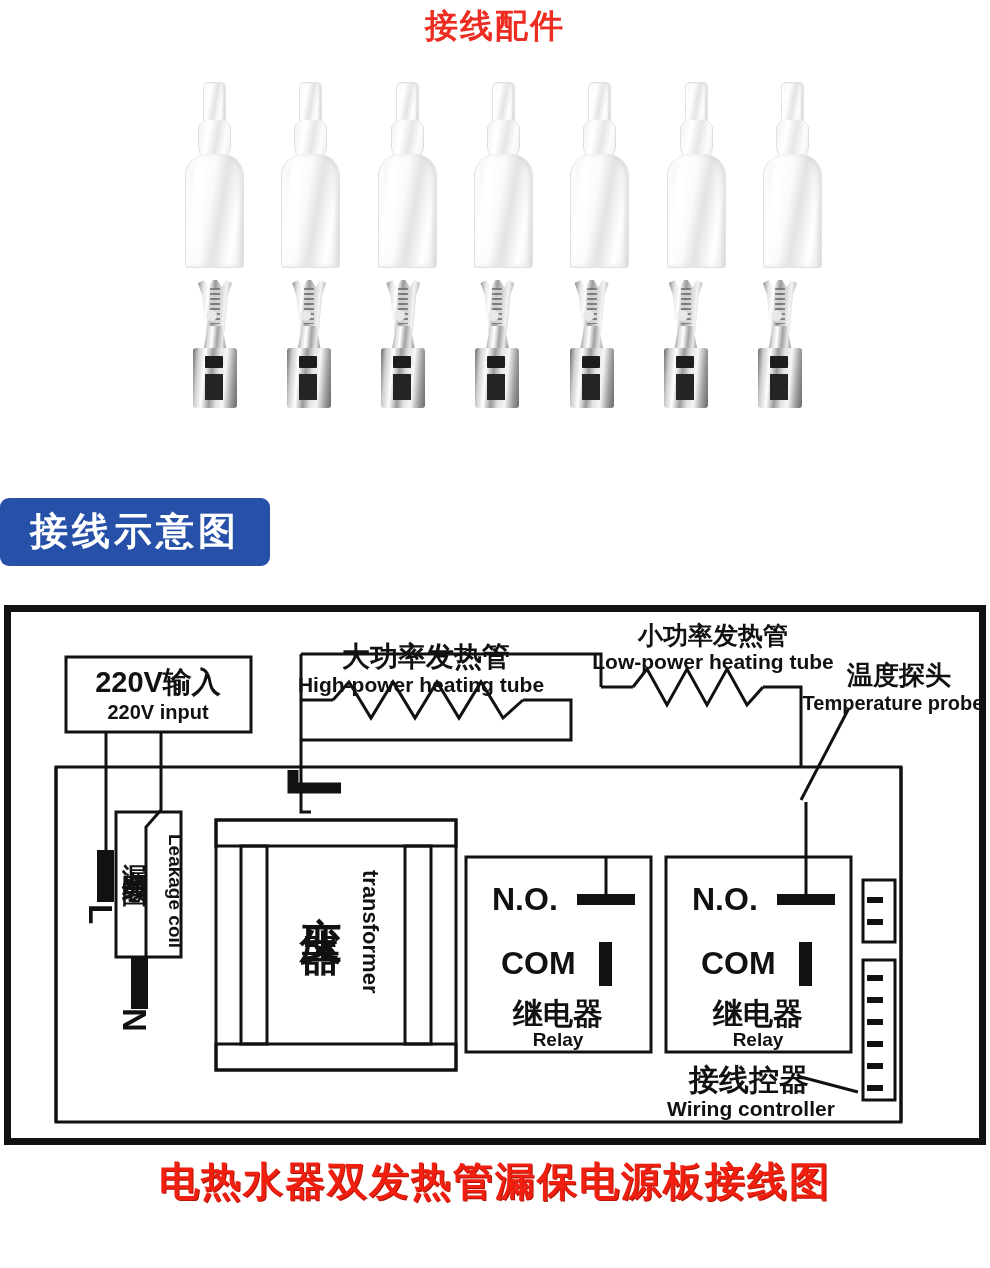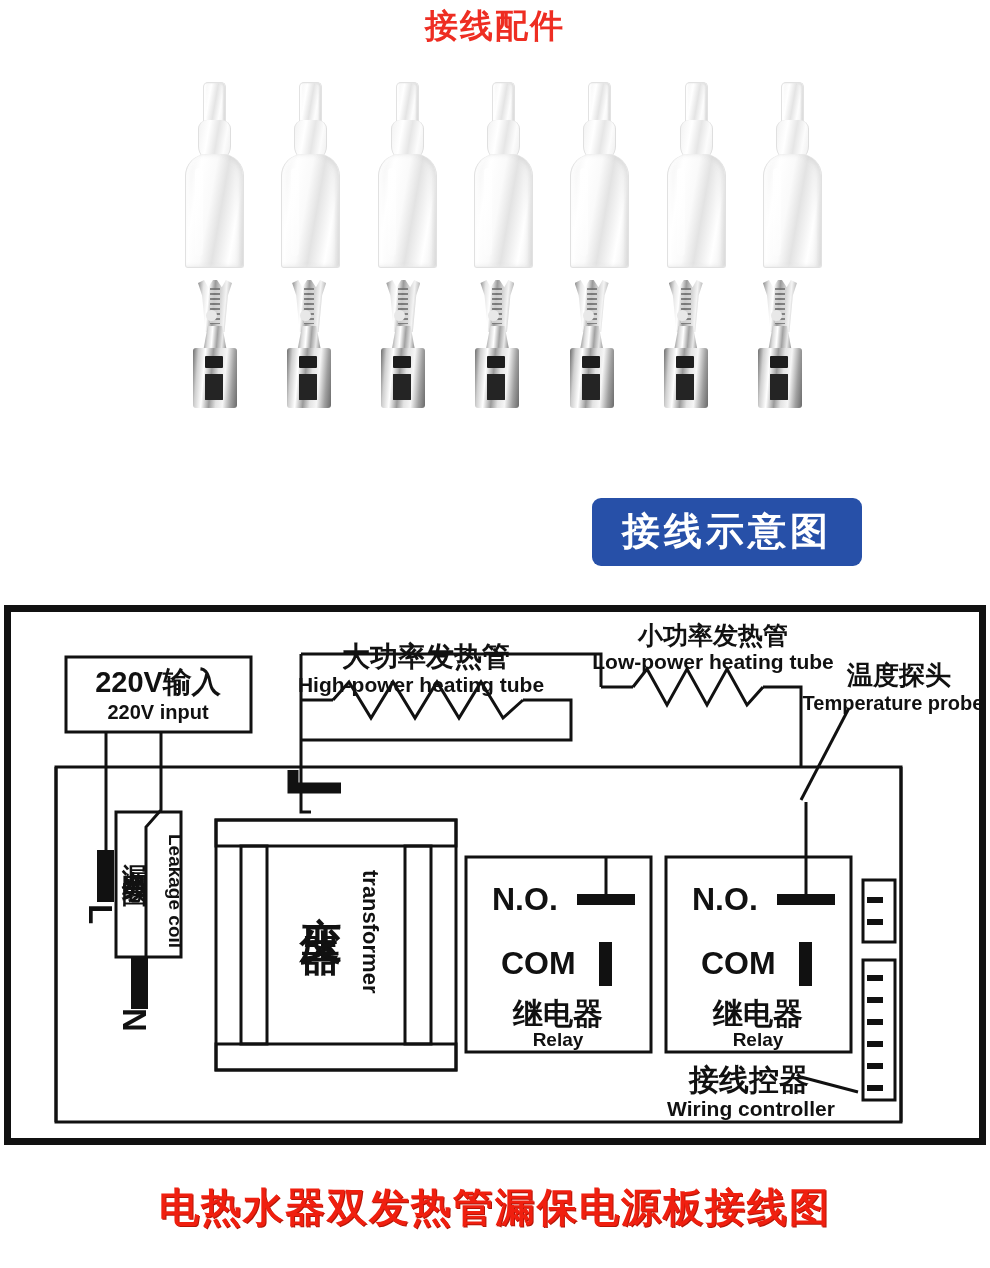--- a/index.html
+++ b/index.html
@@ -81,36 +81,36 @@
     content:"";position:absolute;left:12px;top:26px;width:18px;height:26px;
     background:#242424;border-radius:1px;
     box-shadow:inset 0 0 0 3px #242424;
   }
   .terminal .dot{
     position:absolute;left:16px;top:30px;width:11px;height:11px;border-radius:50%;
     background:#e8e8e8;z-index:2;
   }
 
   
-  .banner-wrap{position:absolute;left:0;top:498px;width:862px;text-align:right;}
+  .banner-wrap{position:absolute;left:0;top:498px;width:862px;text-align:left;}
   .banner{
     display:inline-block;background:#2750a8;color:#ffffff;
     font-size:38px;font-weight:700;letter-spacing:4px;
     padding:11px 30px 13px;border-radius:9px;line-height:44px;
   }
 
   
   .diagram{
     position:absolute;left:4px;top:605px;width:982px;height:540px;
     border:7px solid #111;background:#fff;box-sizing:border-box;
   }
   .dg{position:absolute;left:0;top:0;width:968px;height:526px;}
 
   
-  .caption{position:absolute;left:0;top:1155px;width:990px;text-align:center;margin-top:26px;}
+  .caption{position:absolute;left:0;top:1155px;width:990px;text-align:center;}
   .caption .cn{
     font-size:40px;font-weight:700;color:#f01f0f;letter-spacing:2px;line-height:52px;
     text-shadow:1px 1px 0 #b31608;
   }
   .caption .en{
     font-size:19px;font-weight:400;color:#f2381f;letter-spacing:.1px;line-height:28px;
     margin-top:2px;
   }
 </style>
 </head>

